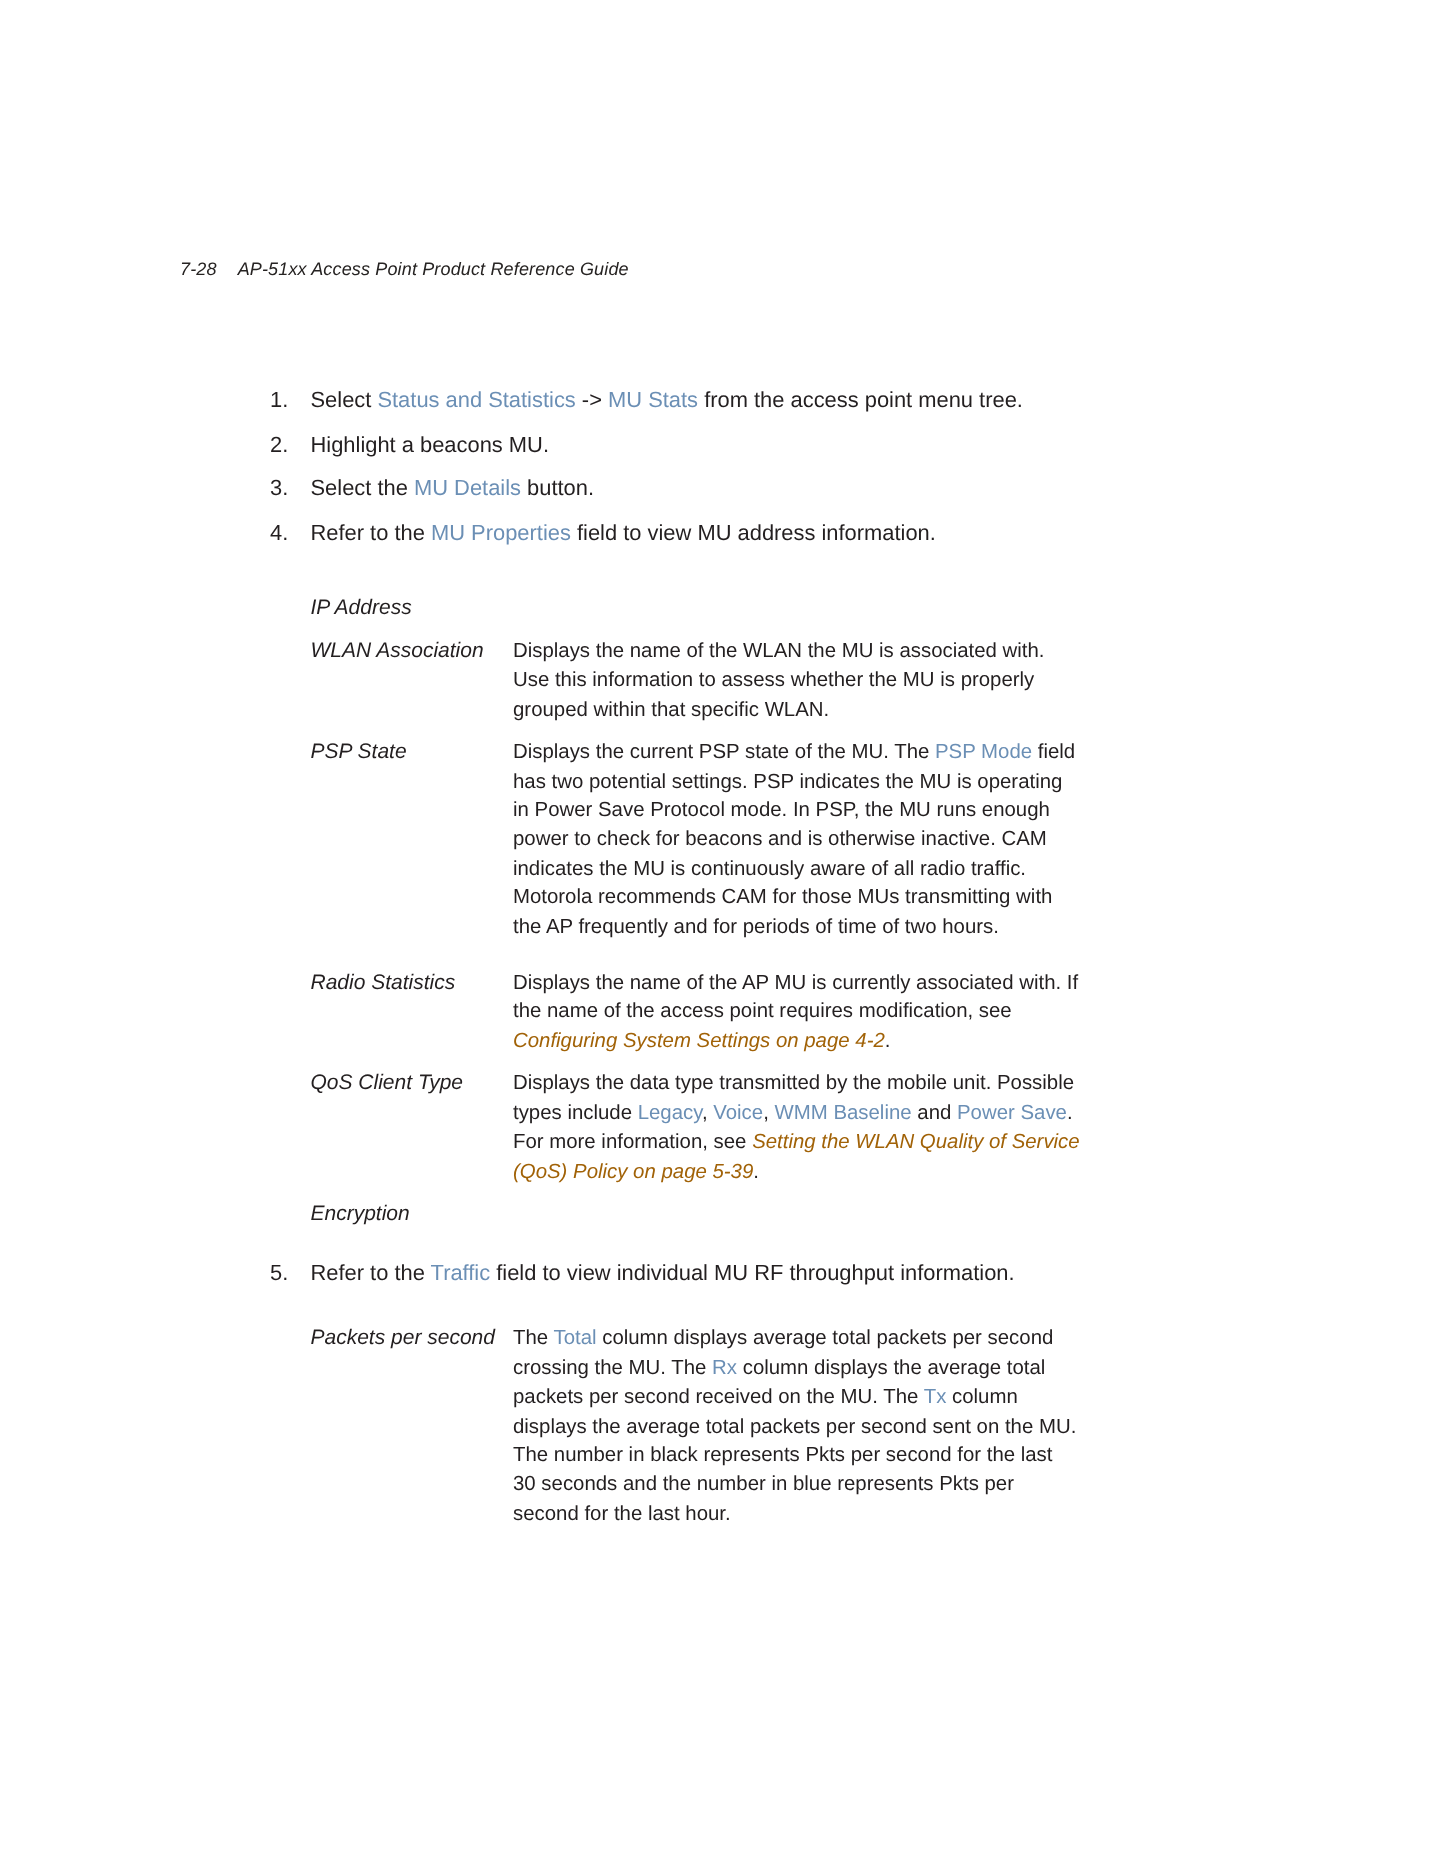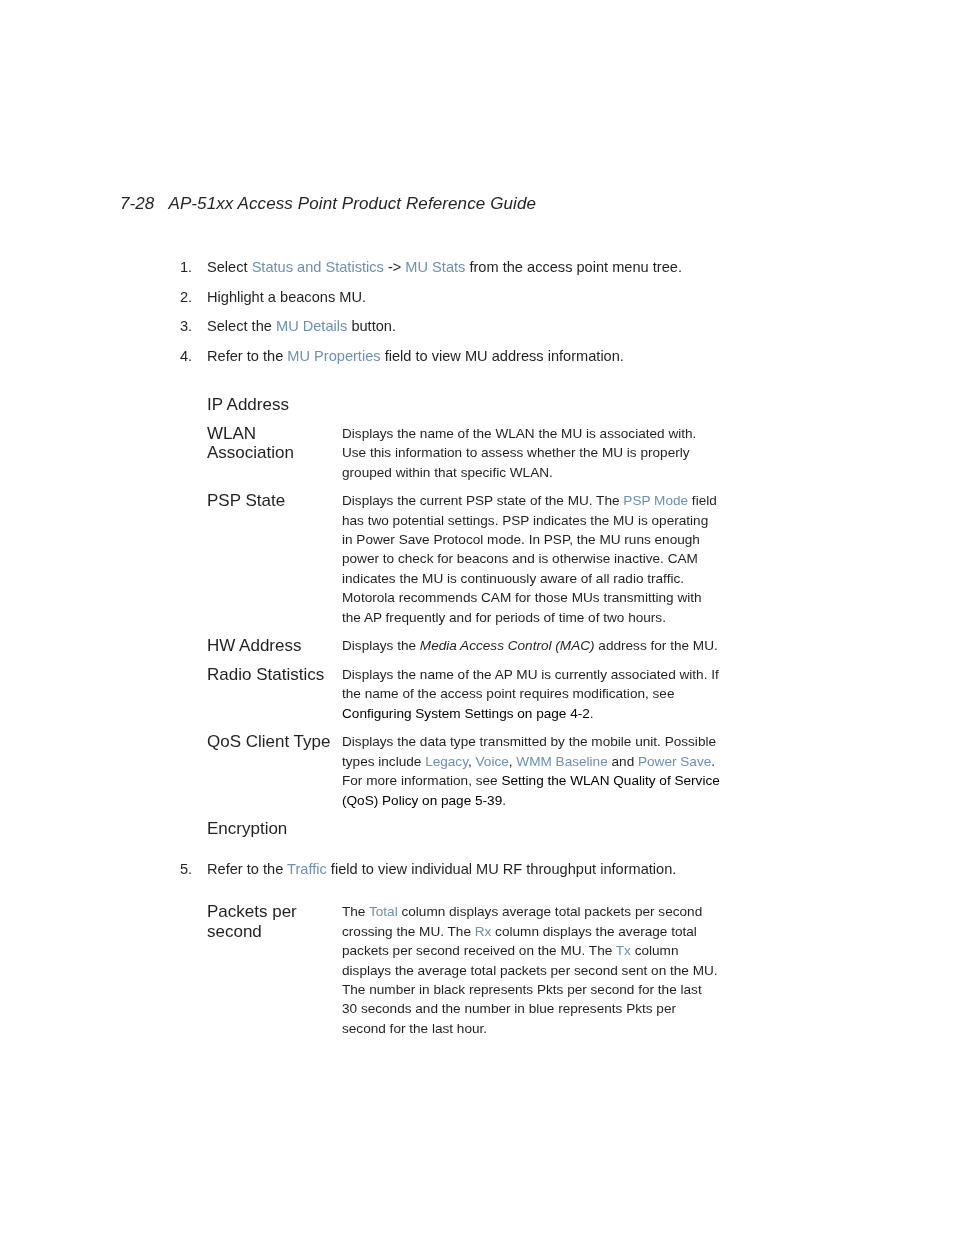--- a/index.html
+++ b/index.html
@@ -21,22 +21,22 @@
     left: 0; top: 0;
     width: 954px;
     height: 1235px;
     overflow: hidden;
   }
 
   
   .page-header {
     position: absolute;
     left: 120px;
-    top: 194px;
-    font-size: 17px;
+    top: 172px;
+    font-size: 12px;
     font-style: italic;
     letter-spacing: 0.1px;
     color: #262322;
     white-space: nowrap;
   }
   .page-header .folio {
     margin-right: 14px;
   }
 
   
@@ -77,21 +77,22 @@
     min-height: 20px;
     font-size: 13.6px;
     line-height: 19.4px;
     color: #231f20;
   }
   .defrow .term {
     position: absolute;
     left: 207px;
     top: 0;
     width: 132px;
-    font-size: 17px;
+    font-style: italic;
+    font-size: 14px;
     line-height: 19.4px;
     color: #231f20;
   }
   .defrow .desc {
     display: block;
     width: 378px;
   }
 
   
   .sp-4  { height: 4px; }
@@ -99,21 +100,22 @@
   .sp-18 { height: 18px; }
   .sp-20 { height: 20px; }
   .sp-26 { height: 26px; }
 
   
   .em-blue {
     color: #6b8fb5;
     font-weight: normal;
   }
   .xref {
-    color: #000000;
+    color: #a16207;
+    font-style: italic;
     text-align: center;
   }
   .it {
     font-style: italic;
   }
 </style>
 </head>
 <body>
 
 <div class="page">
@@ -160,24 +162,20 @@
         <span class="desc rich">Displays the name of the WLAN the MU is associated with. Use this information to assess whether the MU is properly grouped within that specific WLAN.</span>
       </div>
       <div class="sp-9"></div>
 
       <div class="defrow">
         <span class="term">PSP State</span>
         <span class="desc rich">Displays the current PSP state of the MU. The <span class="em-blue">PSP Mode</span> field has two potential settings. PSP indicates the MU is operating in Power Save Protocol mode. In PSP, the MU runs enough power to check for beacons and is otherwise inactive. CAM indicates the MU is continuously aware of all radio traffic. Motorola recommends CAM for those MUs transmitting with the AP frequently and for periods of time of two hours.</span>
       </div>
       <div class="sp-9"></div>
 
-      <div class="defrow">
-        <span class="term">HW Address</span>
-        <span class="desc rich">Displays the <span class="it">Media Access Control (MAC)</span> address for the MU.</span>
-      </div>
       <div class="sp-9"></div>
 
       <div class="defrow">
         <span class="term">Radio Statistics</span>
         <span class="desc rich">Displays the name of the AP MU is currently associated with. If the name of the access point requires modification, see <span class="xref">Configuring System Settings on page 4-2</span>.</span>
       </div>
       <div class="sp-9"></div>
 
       <div class="defrow">
         <span class="term">QoS Client Type</span>

